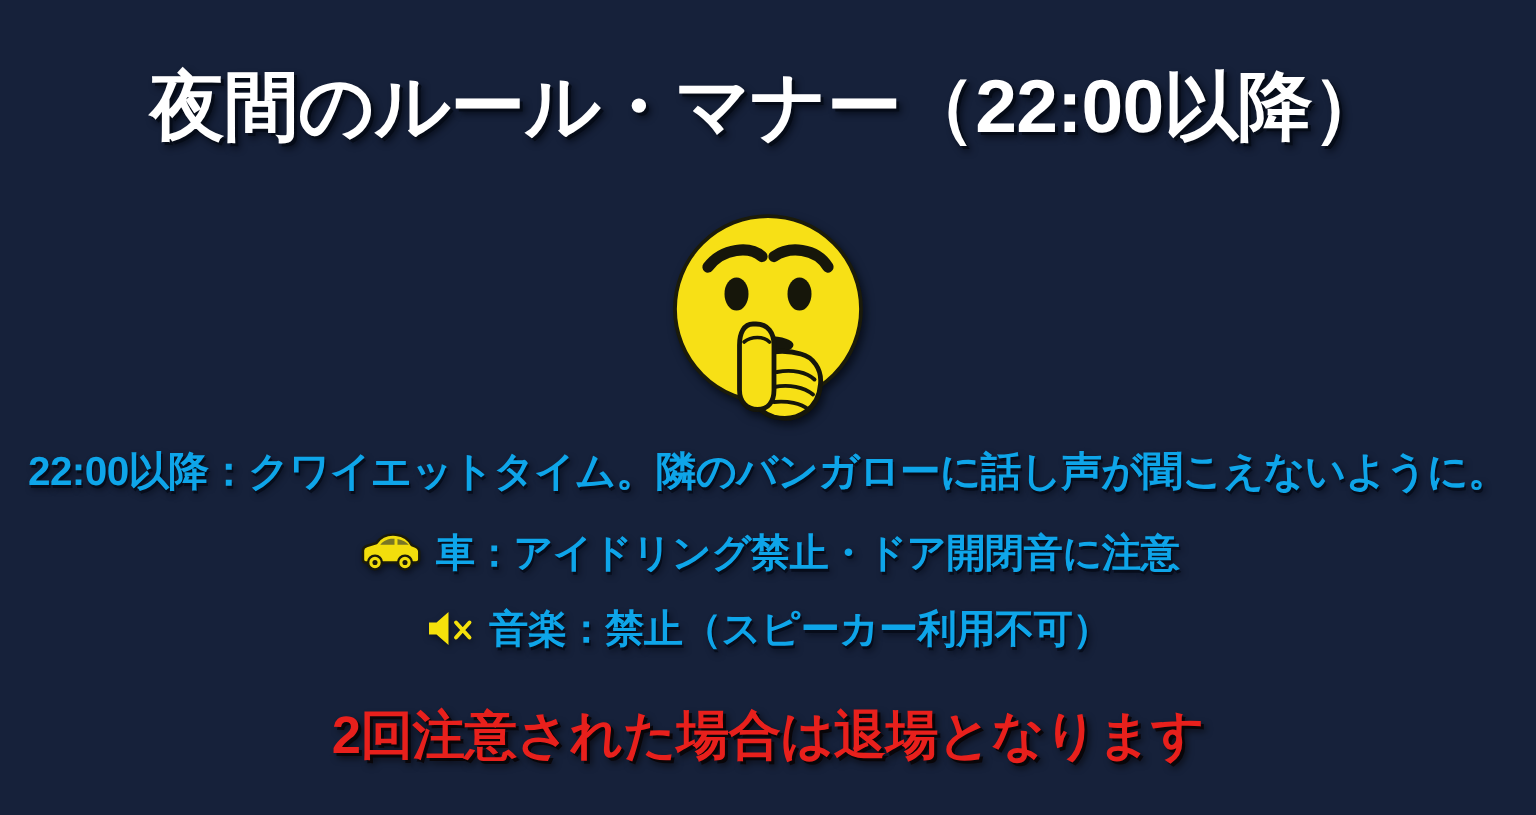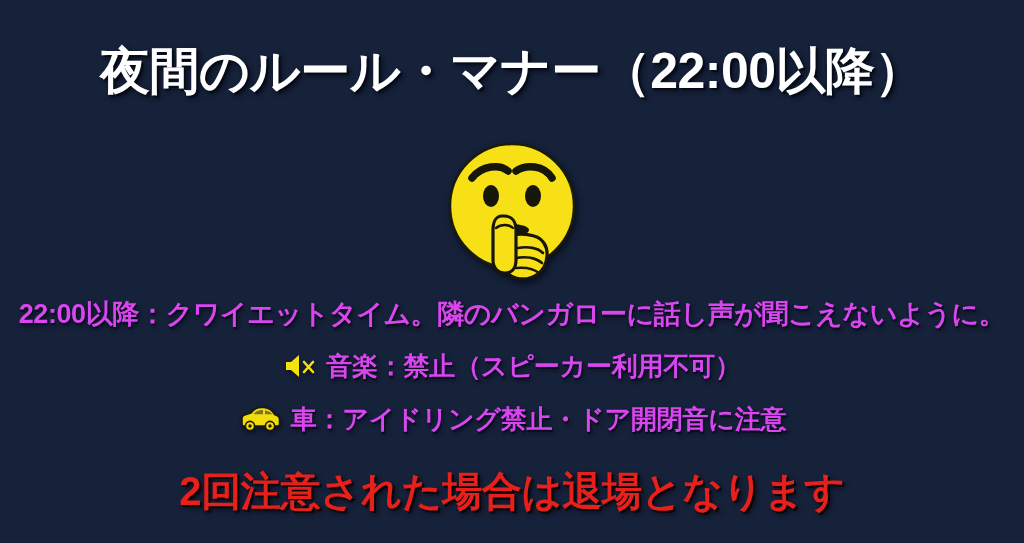--- a/index.html
+++ b/index.html
@@ -64,21 +64,21 @@
   .body-block {
     position: absolute;
     top: 296px;
     left: 0;
     width: 1024px;
   }
 
   .rule-line {
     width: 1024px;
     text-align: center;
-    color: #d946ef;
+    color: #0ea5e9;
     font-weight: 700;
     white-space: nowrap;
     text-shadow:
        1px 2px 0 rgba(5, 10, 22, 0.8),
        2px 3px 4px rgba(3, 7, 16, 0.6);
   }
 
   .rule-line.lead {
     font-size: 27px;
     line-height: 36px;
@@ -115,21 +115,21 @@
   .rule-text { display: inline-block; }
 
   
   .warning-line {
     position: absolute;
     top: 468px;
     left: 0;
     width: 1024px;
     text-align: center;
     color: #e8201c;
-    font-size: 40px;
+    font-size: 35px;
     line-height: 46px;
     font-weight: 700;
     letter-spacing: -0.3px;
     white-space: nowrap;
     text-shadow:
        2px 2px 0 rgba(8, 3, 3, 0.8),
        3px 3px 5px rgba(4, 2, 2, 0.65);
   }
 </style>
 </head>
@@ -165,47 +165,47 @@
 
         <path d="M50 90 C55 86, 63 86, 67 90" fill="none" stroke="#16160a" stroke-width="2.4" stroke-linecap="round"></path>
       </svg>
     </span>
   </div>
 
   <div class="body-block">
 
     <div class="rule-line lead">
       <span class="rule-text">22:00以降：クワイエットタイム。隣のバンガローに話し声が聞こえないように。</span>
-    </div>
-
-    <div class="rule-line with-icon spacer-1">
-      <span class="rule-icon icon-mute">
-        <svg viewBox="0 0 34 30" xmlns="http://www.w3.org/2000/svg" aria-hidden="true">
-          <path d="M3 11 L8 11 L16 4 L16 26 L8 19 L3 19 Z" fill="#f5e10b"></path>
-          <path d="M21 11 L30 21 M30 11 L21 21" stroke="#f5e10b" stroke-width="2.6" stroke-linecap="round"></path>
-        </svg>
-      </span>
-      <span class="rule-text">音楽：禁止（スピーカー利用不可）</span>
     </div>
 
     <div class="rule-line with-icon spacer-2">
       <span class="rule-icon icon-car">
         <svg viewBox="0 0 44 30" xmlns="http://www.w3.org/2000/svg" aria-hidden="true">
           <path d="M4 20 L4 14 C4 12.5, 5 11.5, 6.5 11 L13 9
                    C16 4.5, 21 3, 26 3.5 C31 4, 34.5 6.5, 36.5 10.5
                    L39 11.5 C40.6 12.2, 41.5 13.3, 41.5 15 L41.5 20
                    C41.5 21.3, 40.6 22, 39.4 22 L5.8 22 C4.7 22, 4 21.3, 4 20 Z" fill="#f2dd0c" stroke="#1b1b0a" stroke-width="1.6" stroke-linejoin="round"></path>
           <path d="M15.5 10.2 C18 6.8, 22 5.8, 25 6.2 L25 10.2 Z" fill="#16213a" opacity="0.55"></path>
           <path d="M27 6.3 C30.5 7, 33 8.5, 34.5 10.2 L27 10.2 Z" fill="#16213a" opacity="0.55"></path>
           <circle cx="12" cy="22" r="4.6" fill="#f2dd0c" stroke="#1b1b0a" stroke-width="1.6"></circle>
           <circle cx="32" cy="22" r="4.6" fill="#f2dd0c" stroke="#1b1b0a" stroke-width="1.6"></circle>
           <circle cx="12" cy="22" r="1.7" fill="#1b1b0a"></circle>
           <circle cx="32" cy="22" r="1.7" fill="#1b1b0a"></circle>
         </svg>
       </span>
       <span class="rule-text">車：アイドリング禁止・ドア開閉音に注意</span>
     </div>
 
+    <div class="rule-line with-icon spacer-1">
+      <span class="rule-icon icon-mute">
+        <svg viewBox="0 0 34 30" xmlns="http://www.w3.org/2000/svg" aria-hidden="true">
+          <path d="M3 11 L8 11 L16 4 L16 26 L8 19 L3 19 Z" fill="#f5e10b"></path>
+          <path d="M21 11 L30 21 M30 11 L21 21" stroke="#f5e10b" stroke-width="2.6" stroke-linecap="round"></path>
+        </svg>
+      </span>
+      <span class="rule-text">音楽：禁止（スピーカー利用不可）</span>
+    </div>
+
   </div>
 
   <div class="warning-line">2回注意された場合は退場となります</div>
 
 </div>
 
 </body></html>

